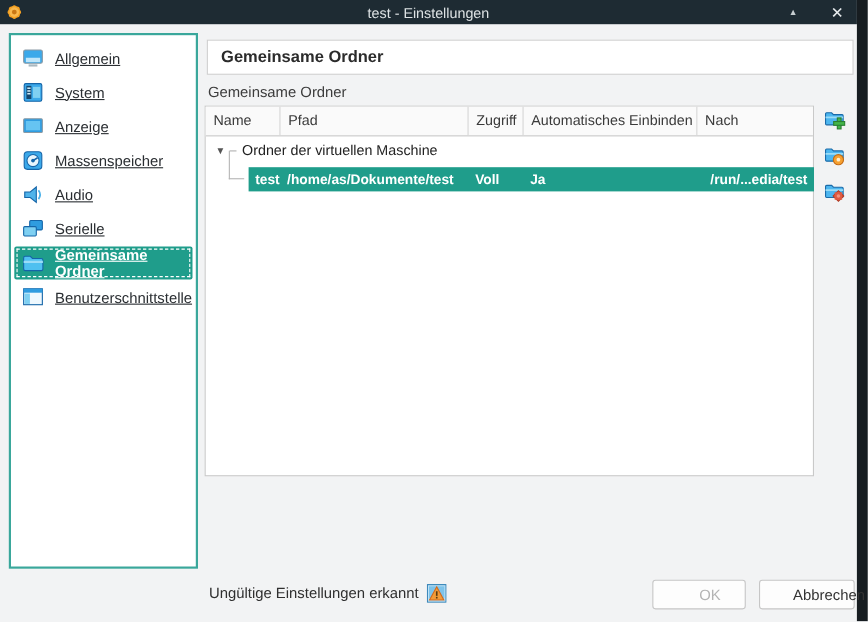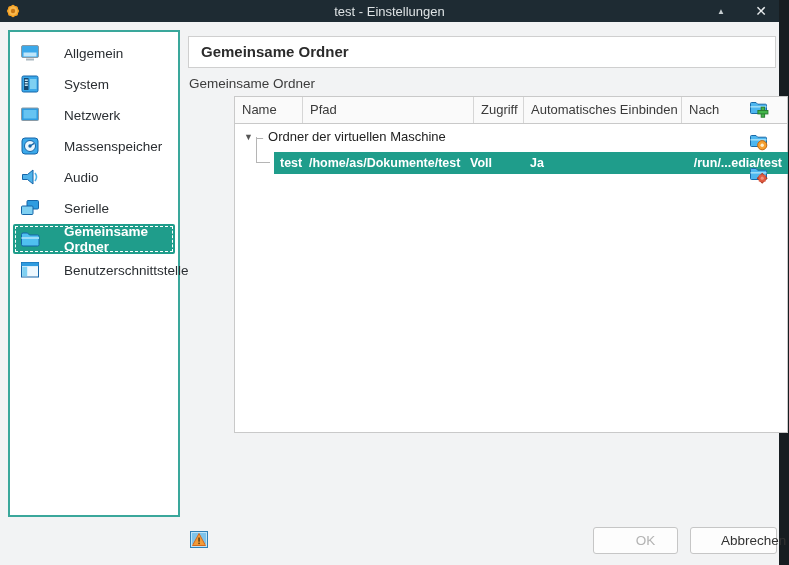--- a/index.html
+++ b/index.html
@@ -13,41 +13,41 @@
   .title-text { position:absolute; left:0; width:779px; text-align:center; color:#dde2e4; font-size:13px; }
   .win-btn { position:absolute; top:0; height:22px; width:24px; color:#c7ced1; display:flex; align-items:center; justify-content:center; cursor:pointer; }
   .btn-shade { right:46px; font-size:8px; }
   .btn-close { right:6px; font-size:14px; color:#e8ecee; }
 
   
   .right-strip { position:absolute; left:779px; top:0; width:10px; height:565px; background:#171d21; }
 
   
   .sidebar { position:absolute; left:8px; top:30px; width:172px; height:487px; background:#fff; border:2px solid #3aa79b; padding-top:5px; }
-  .side-item { height:30px; margin:1px 3px; display:flex; align-items:center; gap:23px; padding-left:6px; font-size:13.5px; color:#2a2e32; cursor:pointer; border-radius:2px; }
+  .side-item { height:30px; margin:1px 3px; display:flex; align-items:center; gap:9px; padding-left:6px; font-size:13.5px; color:#2a2e32; cursor:pointer; border-radius:2px;text-decoration:underline; }
   .side-item.selected { background:#1f9d8b; color:#fff; font-weight:bold; outline:1px dashed #fff; outline-offset:-3px; }
   .icon22 { width:22px; height:22px; flex:0 0 22px; }
 
   
   .page-head { position:absolute; left:188px; top:36px; width:588px; height:32px; background:#fff; border:1px solid #cfcfcf; line-height:30px; padding-left:12px; font-size:15px; font-weight:bold; color:#2b2b2b; }
   .group-label { position:absolute; left:189px; top:76px; font-size:13.5px; color:#3c3c3c; }
 
   
-  .folders-table { position:absolute; left:186px; top:96px; width:554px; height:337px; background:#fff; border:1px solid #c9c9c9;margin-left:48px; }
+  .folders-table { position:absolute; left:186px; top:96px; width:554px; height:337px; background:#fff; border:1px solid #c9c9c9; }
   .thead { display:flex; height:27px; background:#fafafa; border-bottom:1px solid #c9c9c9; }
   .th { font-size:13px; color:#3a3a3a; line-height:26px; padding-left:7px; border-right:1px solid #d6d6d6; overflow:hidden; white-space:nowrap; cursor:pointer; }
   .th:last-child { border-right:none; flex:1; }
   .w-name{width:68px}.w-pfad{width:171px}.w-zugriff{width:50px}.w-auto{width:158px}
   .tree-row { height:25px; display:flex; align-items:center; padding-left:9px; font-size:13px; color:#222; cursor:pointer; }
   .expander { font-size:9px; color:#555; margin-right:4px; cursor:pointer; }
   .branch-dash { color:#9a9a9a; margin-right:5px; font-size:11px; }
   .connector { position:absolute; left:21px; top:40px; width:14px; height:26px; border-left:1px solid #b5b5b5; border-bottom:1px solid #b5b5b5; }
   .sel-row { position:relative; margin-left:39px; margin-top:3px; width:514px; height:22px; background:#1f9d8b; color:#fff; font-weight:bold; font-size:12.5px; cursor:pointer;padding-left:24px; }
   .sel-row span { position:absolute; top:0; line-height:22px; white-space:nowrap; }
-  .c-name{left:6px}.c-pfad{left:35px}.c-zugriff{left:196px}.c-auto{left:256px}.c-nach{right:6px}
+  .c-name{left:6px}.c-pfad{left:35px}.c-zugriff{left:206px}.c-auto{left:256px}.c-nach{right:6px}
 
   
   .tool-btn { position:absolute; left:749px; width:20px; height:20px; cursor:pointer; background:none; border:none; padding:0; }
   .tb-add{top:99px}.tb-edit{top:132px}.tb-remove{top:165px}
 
   
   .status-line { position:absolute; left:190px; top:531px; display:flex; align-items:center; gap:7px; font-size:13.5px; color:#2f2f2f; }
   .warn-icon { width:18px; height:17px; }
   .btn { position:absolute; top:527px; height:27px; background:#fdfdfd; border:1px solid #c6c6c6; border-radius:3px; font-size:13.5px; font-family:"Liberation Sans",sans-serif; cursor:pointer; }
   .btn-ok { left:593px; width:85px; color:#b3b3b3;padding-left:20px; }
@@ -96,21 +96,21 @@
         <rect x="11" y="6" width="6.5" height="10" fill="#7fd0f2"></rect>
       </svg>
       <span>System</span>
     </div>
 
     <div class="side-item">
       <svg class="icon22" viewBox="0 0 22 22">
         <rect x="2.5" y="4" width="17" height="12.5" rx="1" fill="#2f9ce0" stroke="#8a9aa5"></rect>
         <rect x="4.5" y="6" width="13" height="8.5" fill="#66c4f2"></rect>
       </svg>
-      <span>Netzwerk</span>
+      <span>Anzeige</span>
     </div>
 
     <div class="side-item">
       <svg class="icon22" viewBox="0 0 22 22">
         <rect x="3" y="3" width="16" height="16" rx="3" fill="#3ba9ea" stroke="#1565a8"></rect>
         <circle cx="11" cy="11" r="5.5" fill="#e9f6fd" stroke="#1565a8"></circle>
         <circle cx="11" cy="11" r="1.7" fill="#1565a8"></circle>
         <path d="M11 11 L15.2 8.4" stroke="#1565a8" stroke-width="1.4"></path>
       </svg>
       <span>Massenspeicher</span>
@@ -201,20 +201,21 @@
     <svg viewBox="0 0 20 20" width="20" height="20">
       <path d="M1.5 4.5 q0-1 1-1 h4.5 l1.7 1.7 h7.8 q1 0 1 1 v7.3 q0 1-1 1 h-14 q-1 0-1-1 Z" fill="#4db6ef" stroke="#1a6aa8"></path>
       <path d="M1.5 7 h16 v1.6 h-16 Z" fill="#9adcf7"></path>
       <rect x="9.8" y="9.8" width="6.8" height="6.8" fill="#e05a41" stroke="#b03a23" transform="rotate(45 13.2 13.2)"></rect>
       <rect x="9.8" y="9.8" width="6.8" height="6.8" fill="#e05a41"></rect>
       <circle cx="13.2" cy="13.2" r="1.6" fill="#f0937e"></circle>
     </svg>
   </button>
 
   <div class="status-line">
+    <span>Ungültige Einstellungen erkannt</span>
     <svg class="warn-icon" viewBox="0 0 18 17">
       <rect x="0.5" y="0.5" width="17" height="16" fill="#bfe3f7" stroke="#2f7fb5"></rect>
       <rect x="2" y="2" width="14" height="11" fill="#7ec3ea"></rect>
       <path d="M9 2.5 L15.5 14.5 L2.5 14.5 Z" fill="#f29b38" stroke="#d2691e"></path>
       <rect x="8.3" y="6.5" width="1.5" height="4.2" fill="#5a3a10"></rect>
       <rect x="8.3" y="11.6" width="1.5" height="1.5" fill="#5a3a10"></rect>
     </svg>
   </div>
   <button class="btn btn-ok" disabled="">OK</button>
   <button class="btn btn-cancel">Abbrechen</button>

